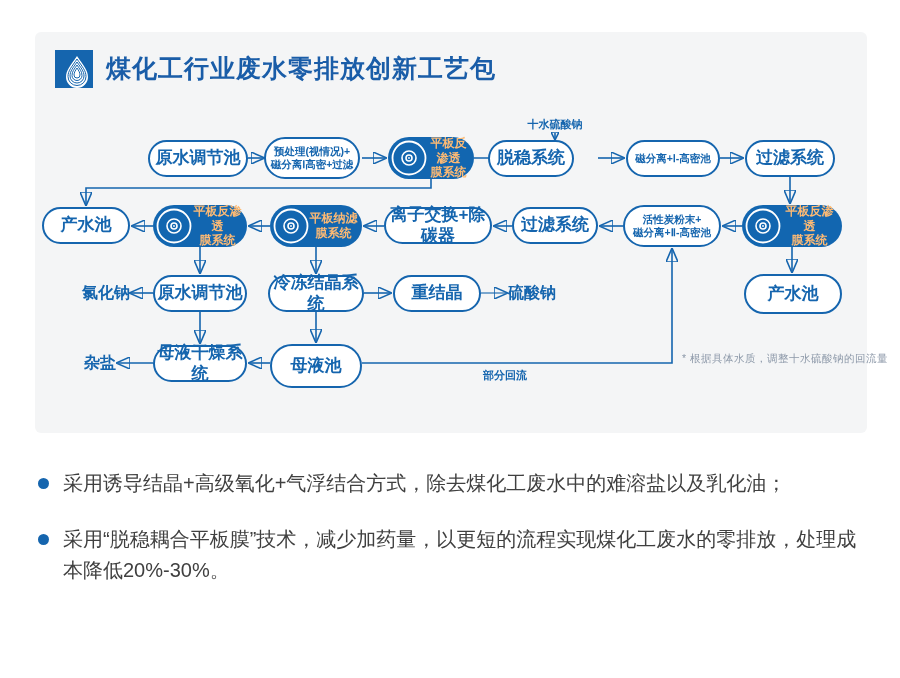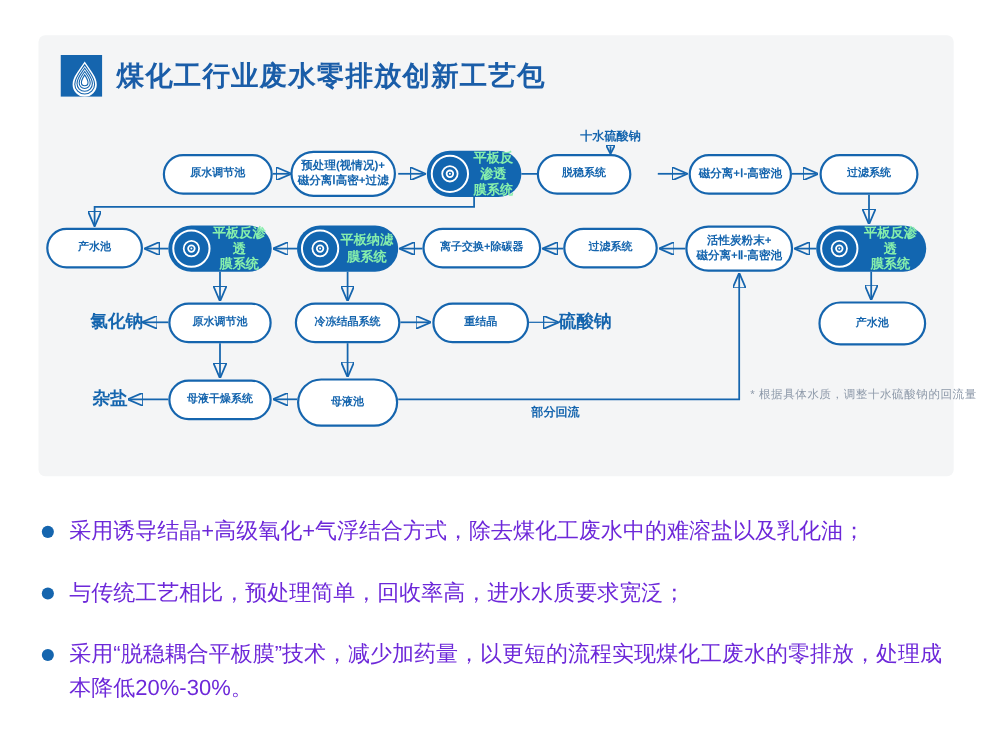--- a/index.html
+++ b/index.html
@@ -6,31 +6,31 @@
   .stage{position:relative;width:900px;height:678px;background:#ffffff;overflow:hidden;
          font-family:Liberation Sans, sans-serif;}
   .panel{position:absolute;left:35px;top:32px;width:832px;height:401px;background:#f4f5f6;border-radius:6px;}
   .hdr-logo{position:absolute;left:55px;top:50px;width:38px;height:38px;}
   .hdr-title{position:absolute;left:106px;top:52px;font-size:25px;font-weight:bold;color:#1a5da8;letter-spacing:1px;}
   #edges{position:absolute;left:0;top:0;width:900px;height:678px;pointer-events:none;}
   #edges path{fill:none;stroke:#1565ae;stroke-width:1.6px;}
   #edges path.thin{stroke-width:1.1px;}
   .node{position:absolute;box-sizing:border-box;display:flex;align-items:center;justify-content:center;
         text-align:center;border-radius:40px;font-weight:bold;line-height:1.22;}
-  .node.outline{background:#ffffff;border:2px solid #1565ae;color:#1565ae;font-size:10px;}
+  .node.outline{background:#ffffff;border:2px solid #1565ae;color:#1565ae;font-size:17px;}
   .node.outline.small{font-size:10.5px;}
-  .node.solid{background:#1266b0;border:none;color:#86efac;font-size:12px;justify-content:flex-start;padding-left:3px;}
+  .node.solid{background:#1266b0;border:none;color:#fdba74;font-size:12px;justify-content:flex-start;padding-left:3px;}
   .node.solid .lbl{flex:1;text-align:center;padding-right:4px;}
   .disc{flex:0 0 auto;width:36px;height:36px;}
   .flabel{position:absolute;transform:translate(-50%,-50%);white-space:nowrap;color:#1565ae;
           font-weight:bold;font-size:16px;}
   .flabel.tiny{font-size:11px;}
   .flabel.note{transform:translate(0,-50%);color:#8d99a9;font-weight:normal;font-size:10.5px;letter-spacing:0.5px;margin-top:19px;}
   .bullets{position:absolute;left:36px;top:468px;width:832px;}
-  .bullet{display:flex;align-items:flex-start;margin-bottom:25px;color:#6d28d9;font-size:20px;line-height:1.55;}
+  .bullet{display:flex;align-items:flex-start;margin-bottom:25px;color:#404040;font-size:20px;line-height:1.55;}
   .bullet .dot{flex:0 0 auto;width:11px;height:11px;border-radius:50%;background:#1565ae;margin:10px 14px 0 2px;}
 </style>
 </head>
 <body>
 
 <div class="stage">
   <div class="panel"></div>
 
   <svg class="hdr-logo" viewBox="0 0 38 38">
     <rect x="0" y="0" width="38" height="38" fill="#1565ae"></rect>
@@ -171,20 +171,16 @@
       <div class="flabel note" style="left: 682px; top: 340px;">* 根据具体水质，调整十水硫酸钠的回流量</div>
     </div>
 
   <div class="bullets" id="bullets">
       <div class="bullet">
         <span class="dot"></span>
         <span>采用诱导结晶+高级氧化+气浮结合方式，除去煤化工废水中的难溶盐以及乳化油；</span>
       </div>
       <div class="bullet">
         <span class="dot"></span>
-        <span>与传统工艺相比，预处理简单，回收率高，进水水质要求宽泛；</span>
-      </div>
-      <div class="bullet">
-        <span class="dot"></span>
         <span>采用“脱稳耦合平板膜”技术，减少加药量，以更短的流程实现煤化工废水的零排放，处理成本降低20%-30%。</span>
       </div>
     </div>
 </div>
 
 </body></html>

